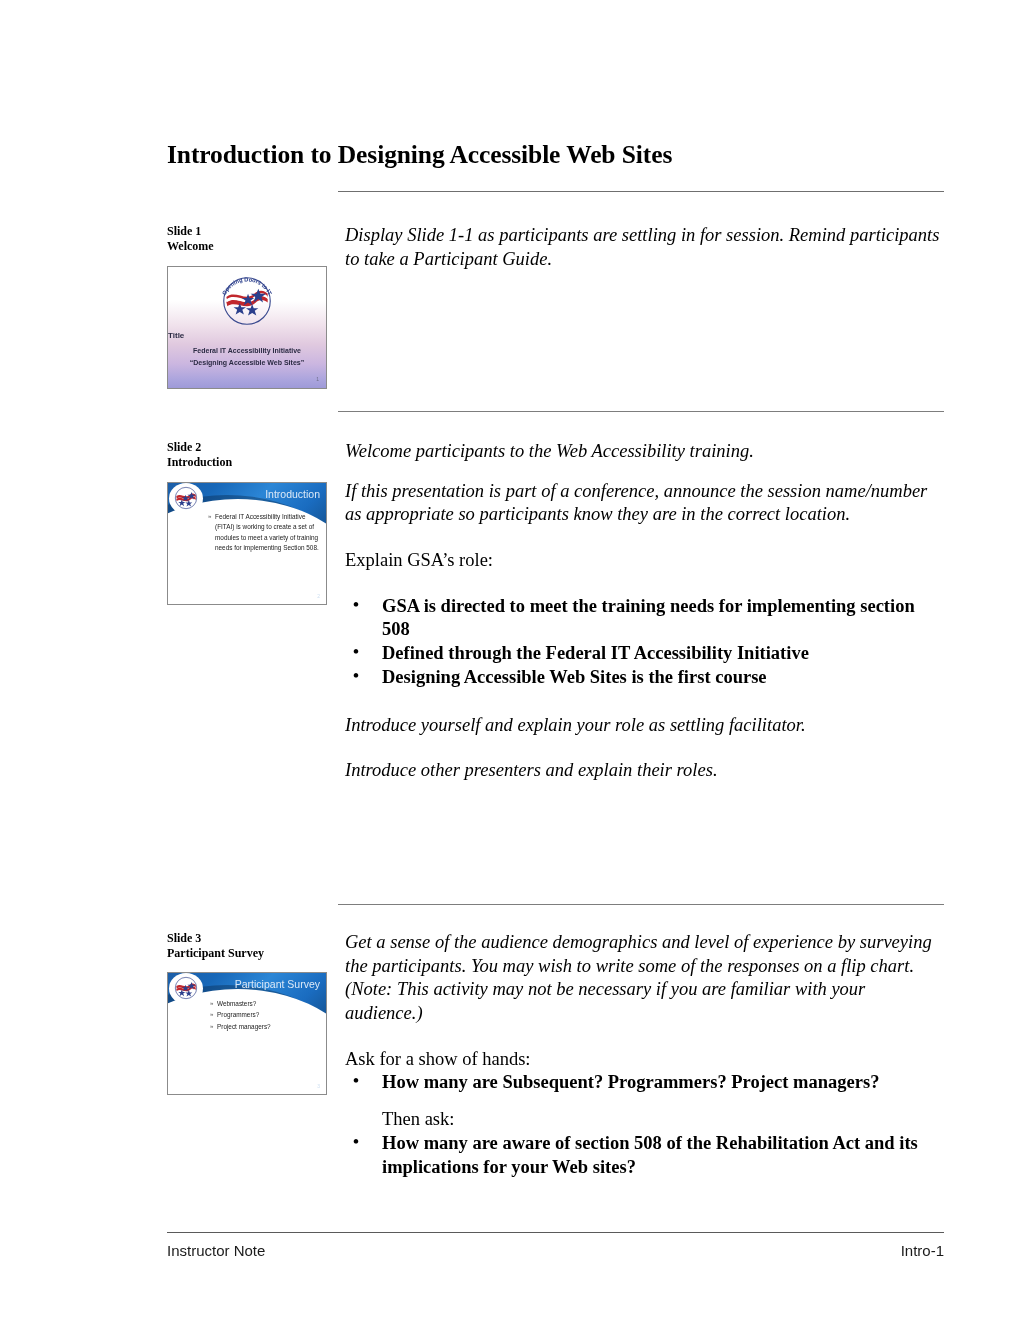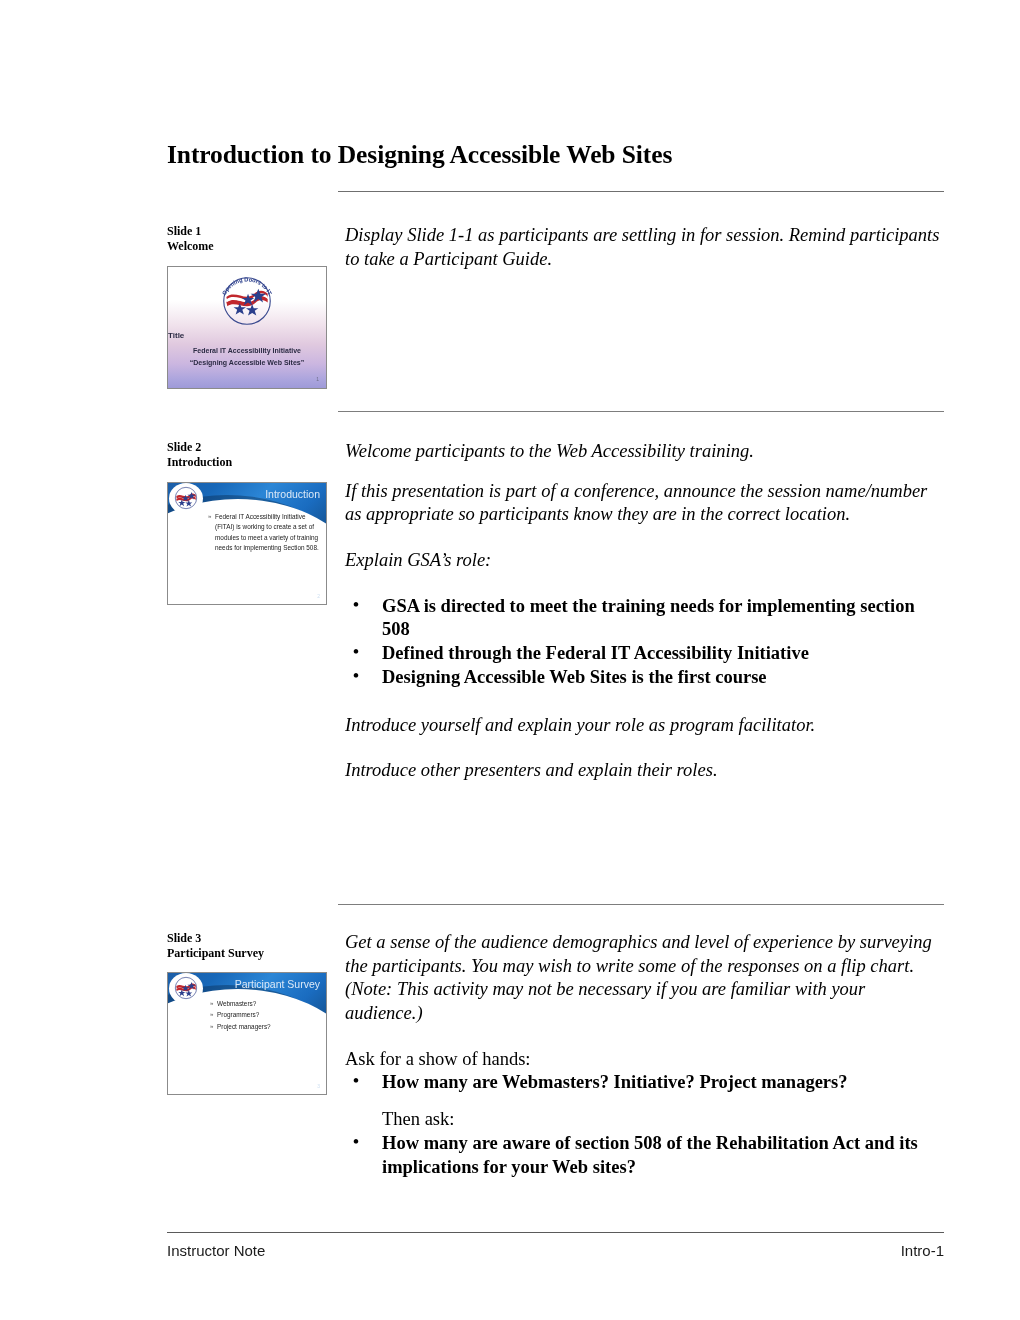--- a/index.html
+++ b/index.html
@@ -365,28 +365,28 @@
       <div class="sb-title">Introduction</div>
       <div class="sb-body wide">
         <div class="bl">Federal IT Accessibility Initiative (FITAI) is working to create a set of modules to meet a variety of training needs for implementing Section 508.</div>
       </div>
       <div class="sb-pagenum">2</div>
     </div>
 
     <div class="body-col" style="top:440px;">
       <p class="para italic">Welcome participants to the Web Accessibility training.</p>
       <p class="para italic" style="margin-bottom:22px;">If this presentation is part of a conference, announce the session name/number as appropriate so participants know they are in the correct location.</p>
-      <p class="para" style="margin-bottom:22px;font-style:italic;">Explain GSA’s role:</p>
+      <p class="para" style="margin-bottom:22px;">Explain GSA’s role:</p>
       <ul class="bullets">
         <li>GSA is directed to meet the training needs for implementing section 508</li>
         <li>Defined through the Federal IT Accessibility Initiative</li>
         <li>Designing Accessible Web Sites is the first course</li>
       </ul>
       <div class="gap-md"></div>
-      <p class="para italic" style="margin-bottom:22px;">Introduce yourself and explain your role as program facilitator.</p>
+      <p class="para italic" style="margin-bottom:22px;">Introduce yourself and explain your role as settling facilitator.</p>
       <p class="para italic tight">Introduce other presenters and explain their roles.</p>
     </div>
 
     <div class="section-rule" style="top:904px;"></div>
   </div>
 
   <div class="section">
 
     <div class="slide-label" style="top:931px;">
       <div>Slide 3</div>
@@ -413,21 +413,21 @@
         <div class="bl">Programmers?</div>
         <div class="bl">Project managers?</div>
       </div>
       <div class="sb-pagenum">3</div>
     </div>
 
     <div class="body-col" style="top:931px;">
       <p class="para italic" style="margin-bottom:22px;">Get a sense of the audience demographics and level of experience by surveying the participants. You may wish to write some of the responses on a flip chart. (Note:  This activity may not be necessary if you are familiar with your audience.)</p>
       <p class="para tight">Ask for a show of hands:</p>
       <ul class="bullets">
-        <li>How many are Webmasters? Initiative? Project managers?</li>
+        <li>How many are Subsequent? Programmers? Project managers?</li>
       </ul>
       <div class="gap-sm"></div>
       <p class="para tight indent-line">Then ask:</p>
       <ul class="bullets">
         <li>How many are aware of section 508 of the Rehabilitation Act and its implications for your Web sites?</li>
       </ul>
     </div>
   </div>
 
   <div class="footer-rule"></div>

